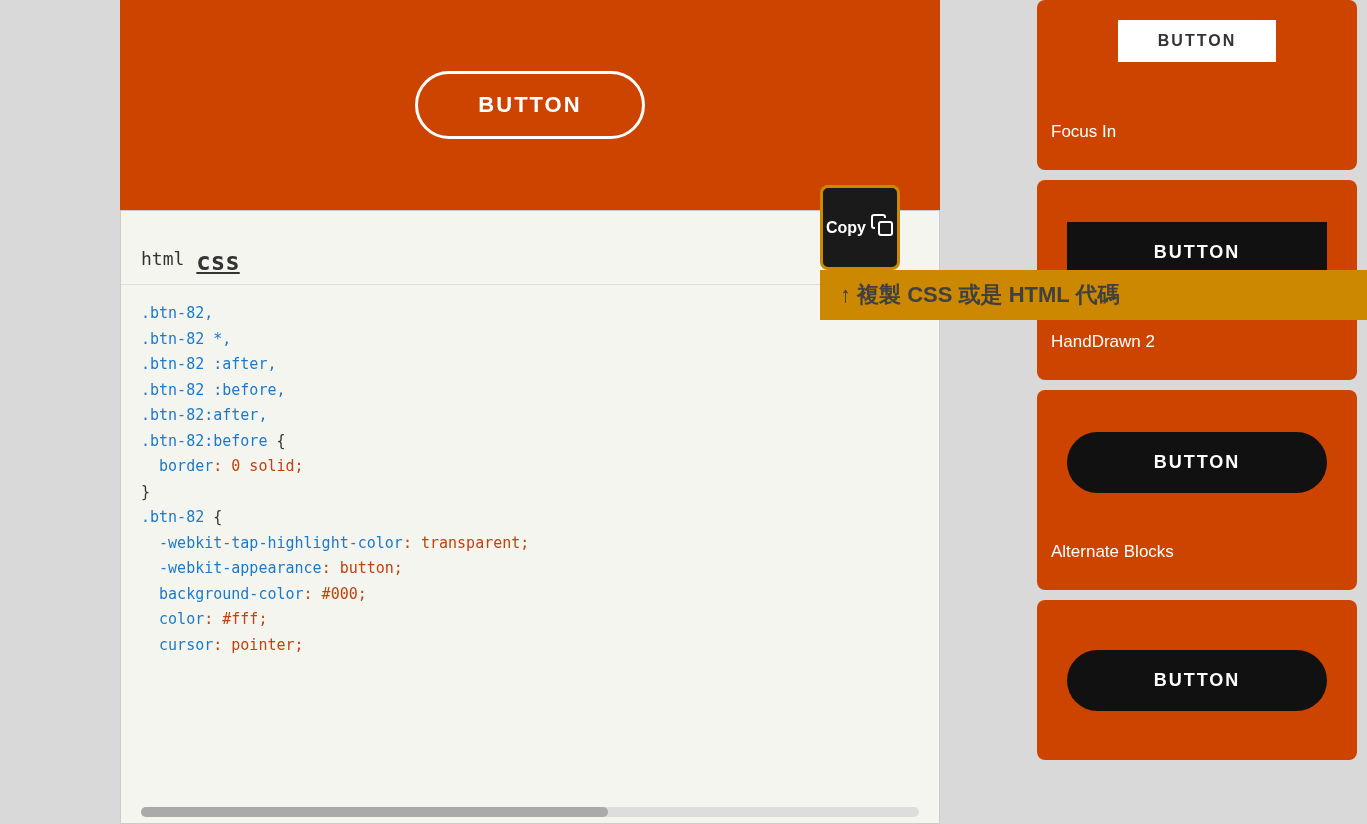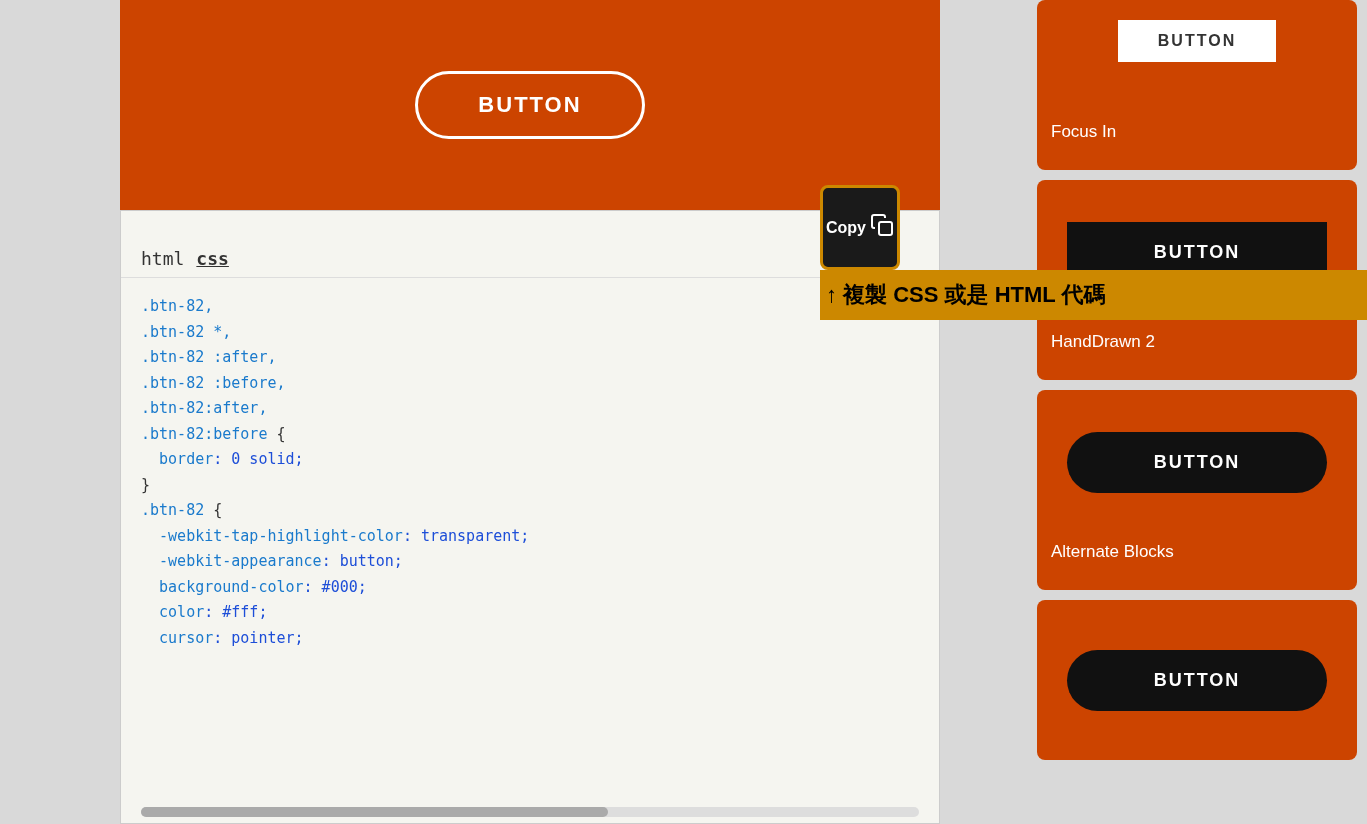--- a/index.html
+++ b/index.html
@@ -68,21 +68,21 @@
     }
 
     .tab-html {
       font-size: 18px;
       color: #333;
       cursor: pointer;
       font-family: monospace;
     }
 
     .tab-css {
-      font-size: 18px;
+      font-size: 24px;
       color: #333;
       font-weight: bold;
       text-decoration: underline;
       cursor: pointer;
       font-family: monospace;
     }
 
     .code-content {
       padding: 16px 20px;
       font-family: monospace;
@@ -98,21 +98,21 @@
 
     .selector {
       color: #1a7acc;
     }
 
     .property {
       color: #1a7acc;
     }
 
     .value-text {
-      color: #1d4ed8;
+      color: #c2410c;
       margin-top: 40px;
     }
 
     .bracket {
       color: #333;
     }
 
     .scrollbar-area {
       position: absolute;
       bottom: 6px;
@@ -160,24 +160,24 @@
       font-size: 22px;
       color: white;
     }
 
     
     .tooltip-banner {
       position: absolute;
       top: 270px;
       left: 820px;
       background-color: #cc8800;
-      color: #000000;
+      color: #404040;
       font-size: 22px;
       font-weight: bold;
-      padding: 10px 6px;
+      padding: 10px 20px;
       white-space: nowrap;
       z-index: 99;
       width: 547px;
     }
 
     
     .right-panel {
       width: 330px;
       display: flex;
       flex-direction: column;

